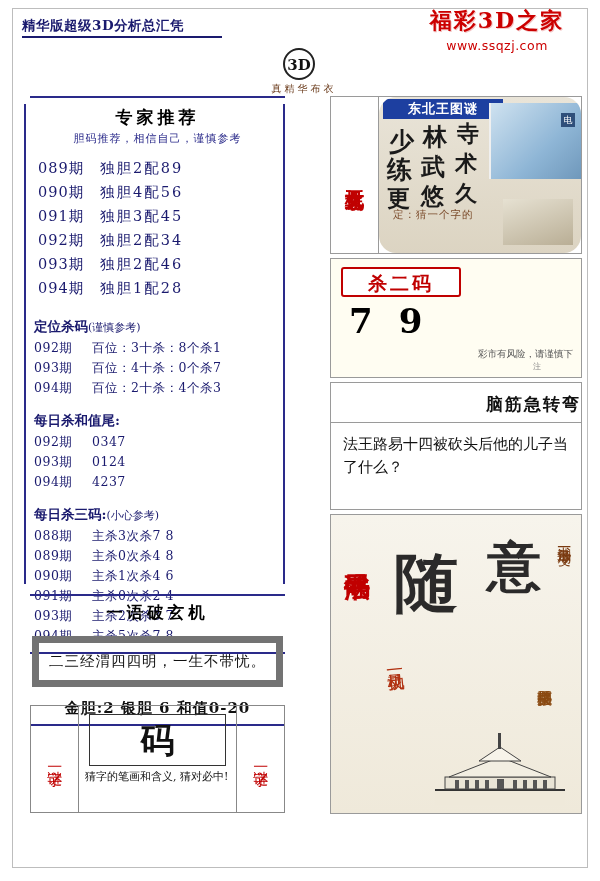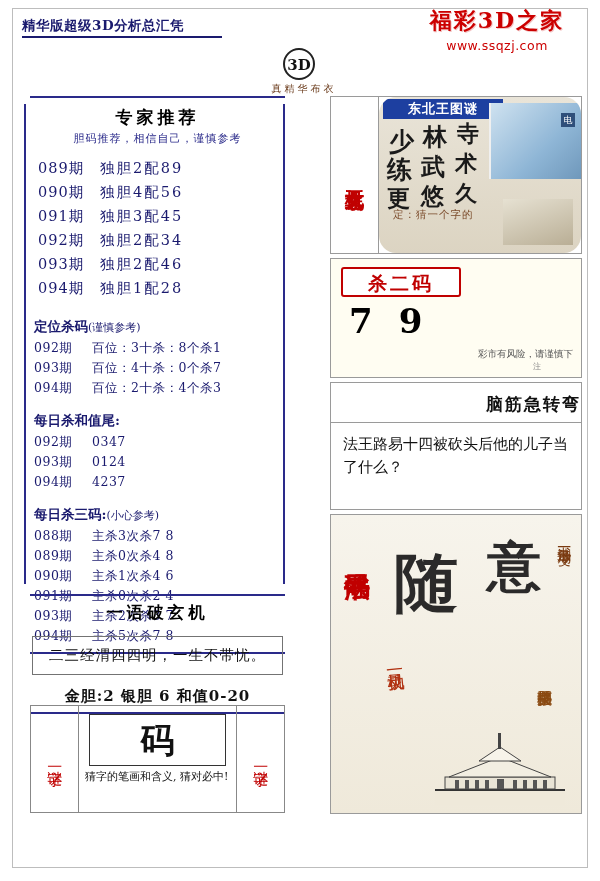--- a/index.html
+++ b/index.html
@@ -93,21 +93,21 @@
   
   .panel-yiyu {
     position:absolute; left:30px; top:594px; width:255px;
     border-top:2px solid #2a2a8a; border-bottom:2px solid #2a2a8a;
   }
   .yiyu-title {
     text-align:center; font-family:"DejaVu Serif", serif; font-weight:bold;
     font-size:16.5px; color:#000; letter-spacing:4px; padding:6px 0;
   }
   .yiyu-box {
-    margin:6px 2px 4px 2px; border:1px solid #737373; padding:9px 6px;
+    margin:6px 2px 4px 2px; border:7px solid #737373; padding:9px 6px;
     text-align:center; font-family:"DejaVu Serif", serif;
     font-size:14.5px; color:#111; letter-spacing:1px;
   }
   .jindan {
     text-align:center; font-family:"DejaVu Serif", serif; font-weight:bold;
     font-size:15px; color:#111; letter-spacing:1px; padding:8px 0 6px;
   }
   
   .riddle {
     position:absolute; left:30px; top:705px; width:255px; height:108px;

